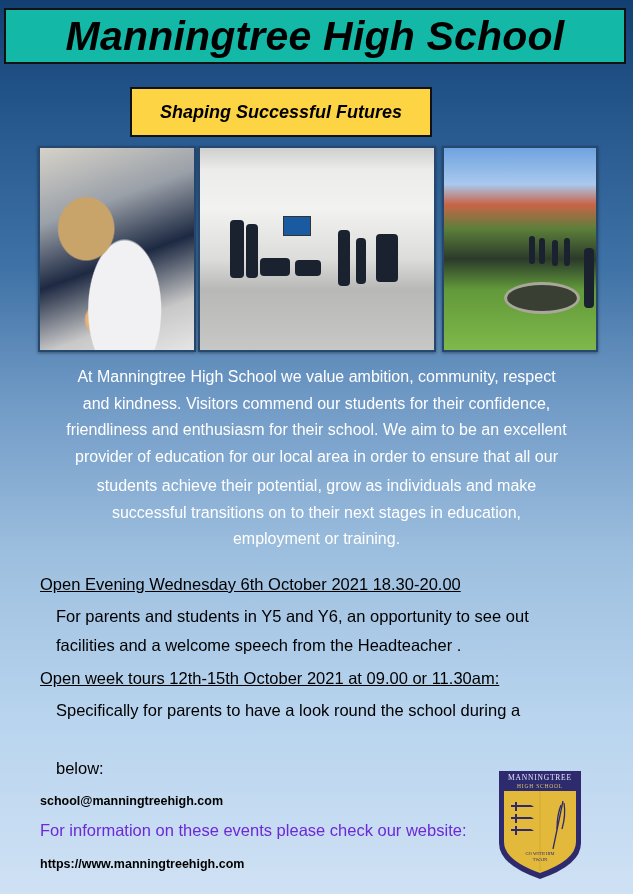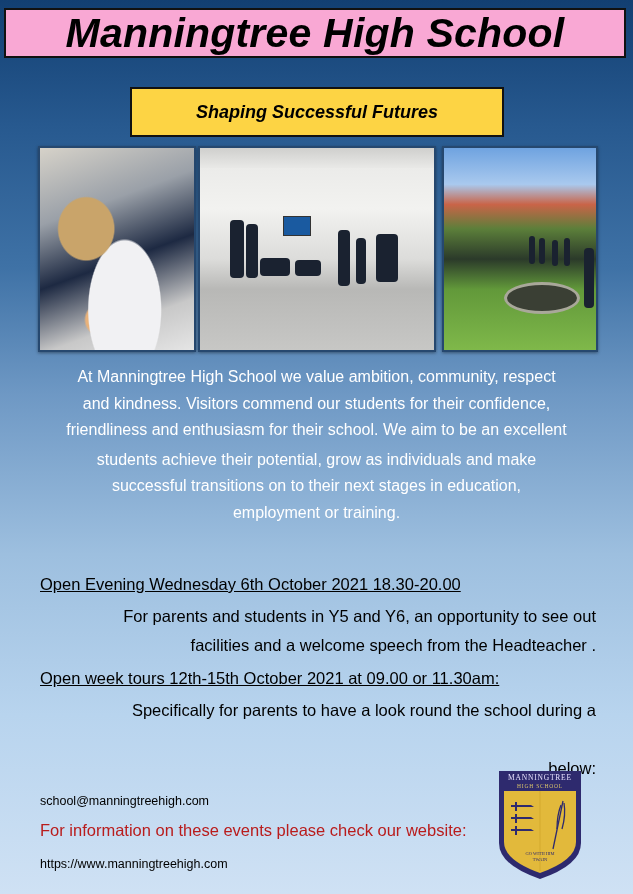--- a/index.html
+++ b/index.html
@@ -2,29 +2,29 @@
 <html><head>
 <meta charset="utf-8">
 <style>
   html, body { margin:0; padding:0; }
   body {
     width:633px; height:894px; overflow:hidden; position:relative;
     font-family:"Liberation Sans", sans-serif;
     background: linear-gradient(to bottom, #123f72 0%, #27598f 14%, #3f72a6 30%, #6e98c4 44%, #9dbfdf 62%, #b8d4ee 80%, #cfe1f4 100%);
   }
   .title-box {
-    position:absolute; left:4px; top:8px; width:622px; height:50px;
-    background:#f9a8d4; border:2px solid #111; box-sizing:border-box;
+    position:absolute; left:4px; top:8px; width:622px; height:56px;
+    background:#14b8a6; border:2px solid #111; box-sizing:border-box;
     display:flex; align-items:center; justify-content:center;
   }
   .title-box span {
     font-size:41px; font-weight:bold; font-style:italic; color:#000; letter-spacing:0.2px;
   }
   .subtitle-box {
-    position:absolute; left:130px; top:87px; width:374px; height:50px;
+    position:absolute; left:130px; top:87px; width:302px; height:50px;
     background:#fdd444; border:2px solid #111; box-sizing:border-box;
     display:flex; align-items:center; justify-content:center;
   }
   .subtitle-box span { font-size:18px; font-weight:bold; font-style:italic; color:#000; }
   .photo {
     position:absolute; top:146px; height:206px; box-sizing:border-box;
     border:2px solid #26486f; box-shadow:0 1px 3px rgba(0,0,0,0.4);
     overflow:hidden;
   }
   .photo1 { left:38px; width:158px;
@@ -45,24 +45,24 @@
   .dancer { position:absolute; background:#1a2230; border-radius:4px; }
   .screen { position:absolute; left:83px; top:68px; width:26px; height:18px; background:#1a5aa0; border:1px solid #333; }
   .intro {
     position:absolute; left:30px; top:364px; width:573px;
     color:#fff; font-size:16px; line-height:26.5px; text-align:center;
   }
   .intro p { margin:0; }
   .intro .p2 { margin-top:3px; }
   .events { position:absolute; left:40px; top:570px; width:560px; color:#000000; font-size:16.5px; }
   .heading { text-decoration:underline; line-height:28px; }
-  .body { line-height:29px; margin:4px 4px 4px;text-align:right; }
-  .small { font-size:12.5px; font-weight:normal; }
+  .body { line-height:29px; margin:4px 16px 4px; }
+  .small { font-size:12.5px; font-weight:bold; }
   .email { position:absolute; left:40px; top:794px; }
-  .info { position:absolute; left:40px; top:821px; font-size:16.5px; color:#b91c1c; }
+  .info { position:absolute; left:40px; top:821px; font-size:16.5px; color:#6d28d9; }
   .url { position:absolute; left:40px; top:857px; }
   .crest { position:absolute; left:497px; top:769px; width:86px; height:112px; }
 </style>
 </head>
 <body>
 
 <div class="title-box">
   <span>Manningtree High School</span>
 </div>
 
@@ -91,20 +91,21 @@
   <div class="dancer" style="left:108px;top:92px;width:6px;height:26px;"></div>
   <div class="dancer" style="left:120px;top:90px;width:6px;height:28px;"></div>
   <div class="dancer" style="left:140px;top:100px;width:10px;height:60px;"></div>
 </div>
 
 <div class="intro">
   <p>
     <span>At Manningtree High School we value ambition, community, respect</span><br>
     <span>and kindness. Visitors commend our students for their confidence,</span><br>
     <span>friendliness and enthusiasm for their school. We aim to be an excellent</span><br>
+    <span>provider of education for our local area in order to ensure that all our</span>
   </p>
   <p class="p2">
     <span>students achieve their potential, grow as individuals and make</span><br>
     <span>successful transitions on to their next stages in education,</span><br>
     <span>employment or training.</span>
   </p>
 </div>
 
 <div class="events">
   <div class="heading">Open Evening Wednesday 6th October 2021 18.30-20.00</div>

